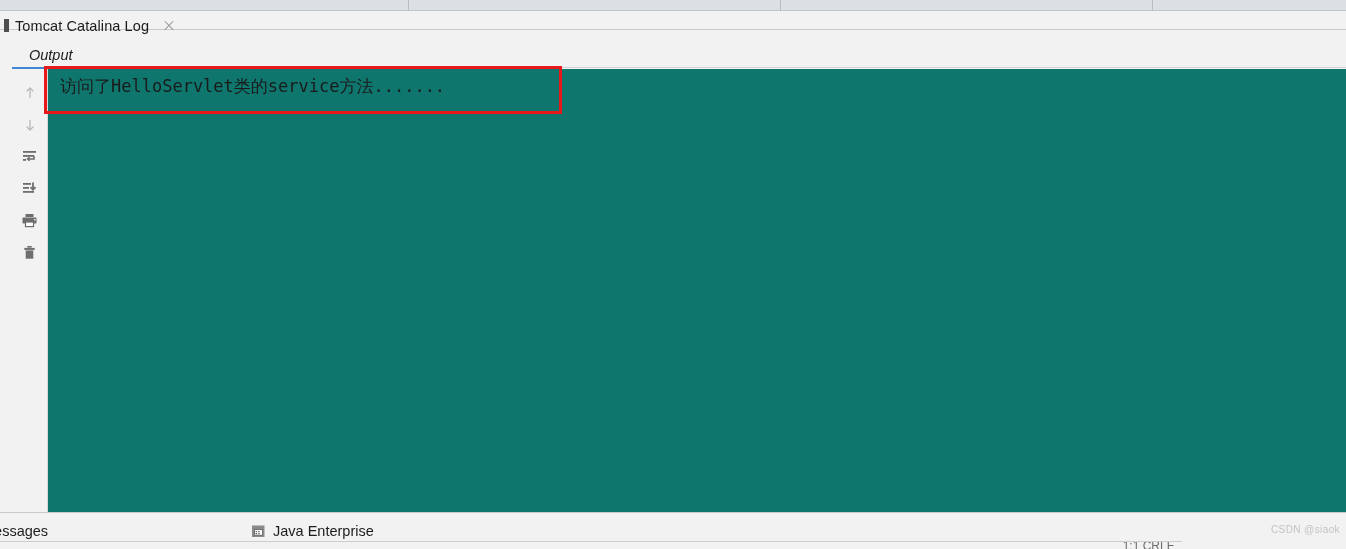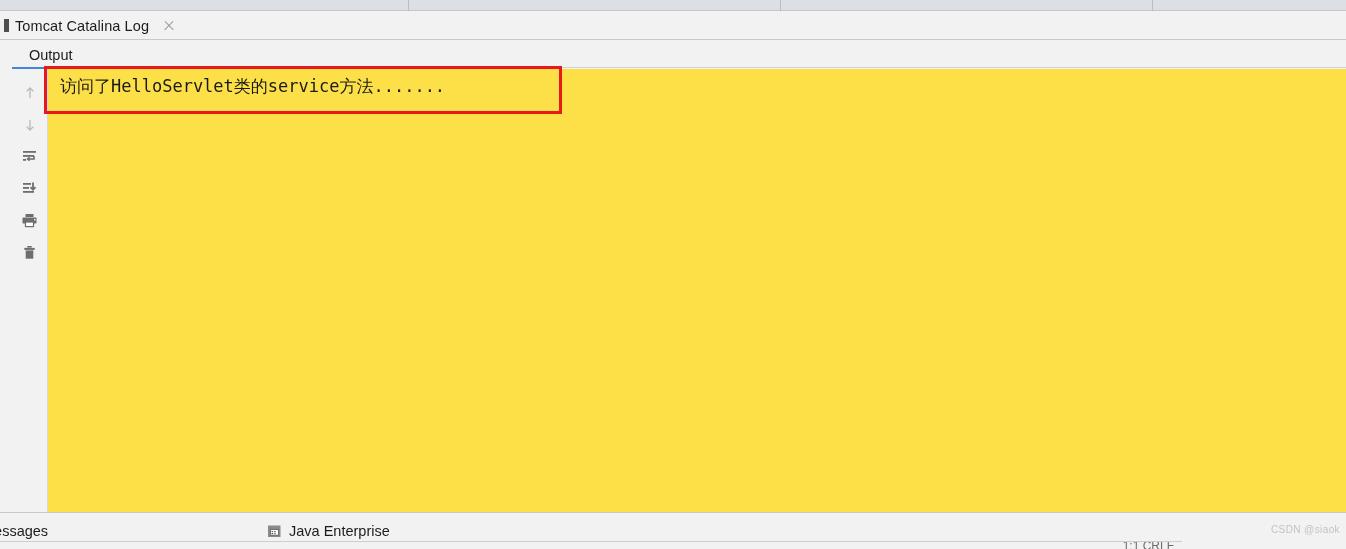--- a/index.html
+++ b/index.html
@@ -28,21 +28,21 @@
   .top-strip .divider {
     position: absolute;
     top: 0; width: 1px; height: 11px;
     background: #b9bdc2;
   }
 
   
   .tab-row {
     position: absolute;
     left: 0; top: 11px;
-    width: 1346px; height: 29px;
+    width: 1346px; height: 19px;
     background: #f2f2f2;
     border-bottom: 1px solid #c9c9c9;
     box-sizing: border-box;
   }
   .tab-item {
     position: absolute;
     left: 0; top: 0;
     height: 29px;
     display: flex;
     align-items: center;
@@ -89,20 +89,21 @@
     position: absolute;
     left: 17px; top: 0;
     height: 28px;
     display: flex;
     align-items: center;
   }
   .subtab-label {
     font-size: 14.5px;
     color: #1c1c1c;
     white-space: nowrap;
+    font-style: italic;
   }
   .subtab-underline {
     position: absolute;
     left: 0; top: 26px;
     width: 76px; height: 2px;
     background: #4187d6;
   }
   .subtab-rest-line {
     position: absolute;
     left: 76px; top: 26px;
@@ -130,21 +131,21 @@
     justify-content: center;
     margin-bottom: 5px;
   }
   .tool-btn svg { display: block; }
 
   
   .console {
     position: absolute;
     left: 48px; top: 69px;
     width: 1298px; height: 443px;
-    background: #fde047;
+    background: #0f766e;
     box-sizing: border-box;
     text-align: center;
   }
   .console-line {
     position: absolute;
     left: 12px; top: 6px;
     font-family: "DejaVu Sans Mono", "Liberation Mono", monospace;
     font-size: 17px;
     color: #1a1a1a;
     white-space: pre;
@@ -303,21 +304,21 @@
 
 <div class="red-box"></div>
 
 <div class="status-bar">
 
   <div class="status-item" style="left:-18px">
     <span class="si-label">Messages</span>
   </div>
 
 
-  <div class="status-item" style="left:266px">
+  <div class="status-item" style="left:250px">
     <span class="si-icon">
       <svg width="15" height="15" viewBox="0 0 15 15">
         <rect x="1" y="1.5" width="12.5" height="11.5" fill="#8a8a8a"></rect>
         <rect x="3.4" y="5.6" width="8.2" height="5.6" fill="#ffffff" stroke="#5d5d5d" stroke-width="0.8"></rect>
         <rect x="4.6" y="7" width="1.5" height="1.2" fill="#5d5d5d"></rect>
         <rect x="7.2" y="7" width="1.5" height="1.2" fill="#5d5d5d"></rect>
         <rect x="4.6" y="9" width="1.5" height="1.2" fill="#5d5d5d"></rect>
         <rect x="7.2" y="9" width="1.5" height="1.2" fill="#5d5d5d"></rect>
       </svg>
     </span>

